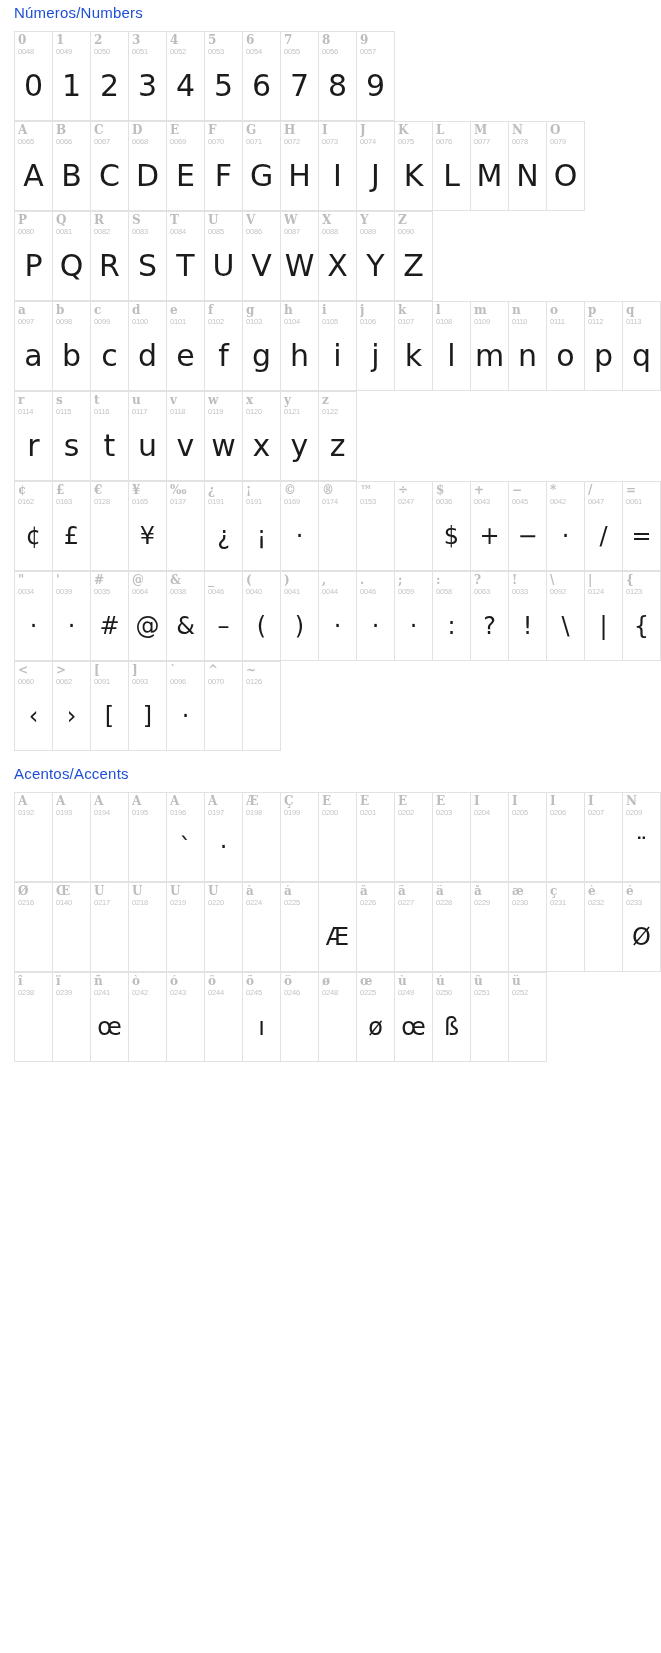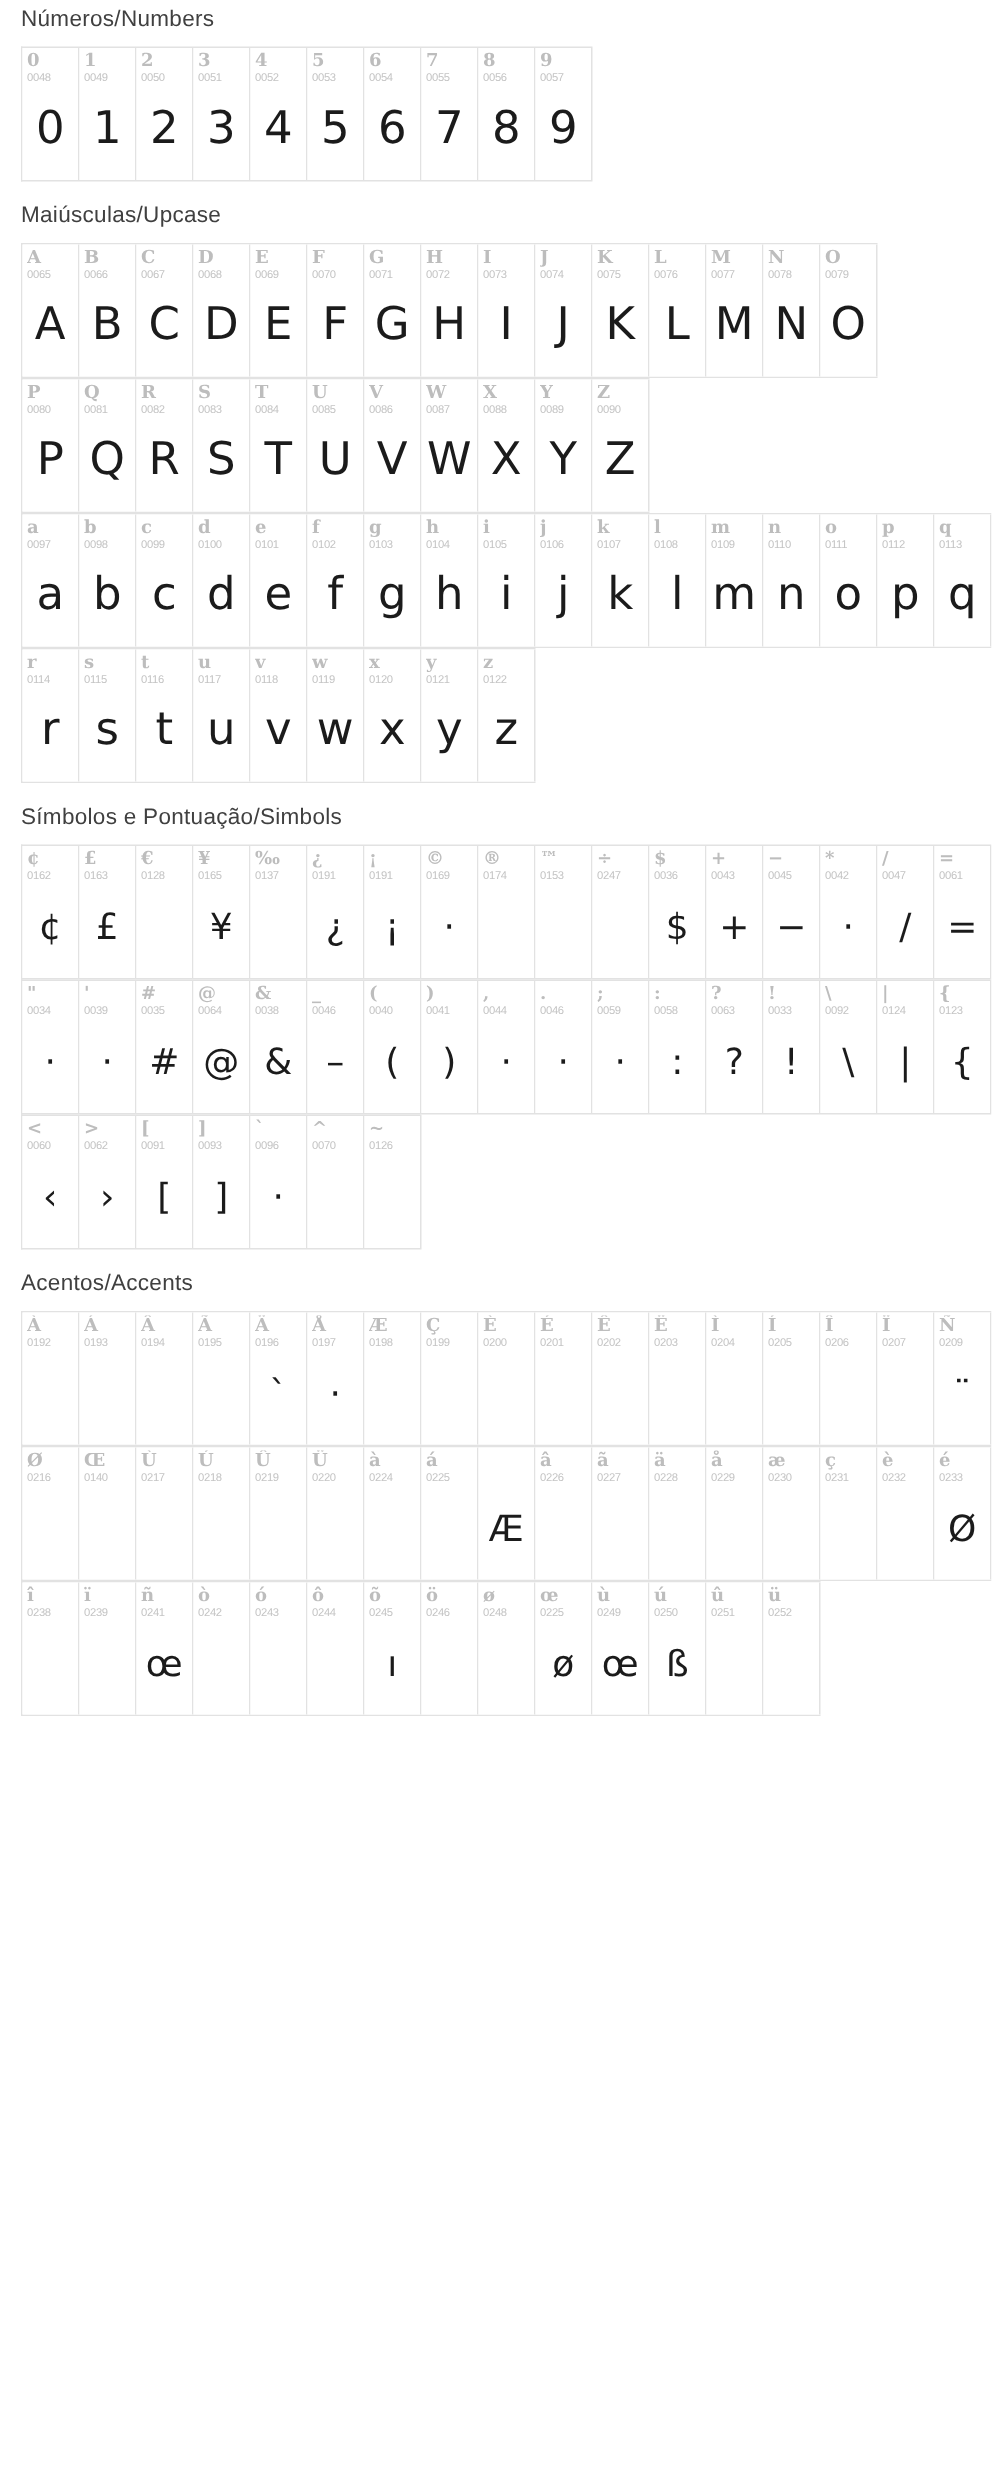--- a/index.html
+++ b/index.html
@@ -12,21 +12,21 @@
   body {
     font-family: "Liberation Sans", sans-serif;
     color: #333;
   }
   .page {
     width: 661px;
     padding: 0 0 16px 0;
   }
   .section-title {
     font-size: 15px;
-    color: #404040;
+    color: #1d4ed8;
     font-weight: 400;
     margin: 0;
     padding: 14px 0 10px 14px;
     letter-spacing: 0.2px;
   }
   .first-title { padding-top: 4px; }
   .grid-block {
     margin: 0 0 0 14px;
     display: flex;
     flex-wrap: wrap;
@@ -154,21 +154,20 @@
           </div>
           <div class="glyph-cell">
             <div class="cell-head">
               <div class="cell-char">9</div>
               <div class="cell-code">0057</div>
             </div>
             <div class="cell-body">9</div>
           </div>
         </div>
       </div>
-      <div class="section-title">Maiúsculas/Upcase</div>
       <div class="grid-block">
         <div class="glyph-row">
           <div class="glyph-cell">
             <div class="cell-head">
               <div class="cell-char">A</div>
               <div class="cell-code">0065</div>
             </div>
             <div class="cell-body">A</div>
           </div>
           <div class="glyph-cell">
@@ -531,21 +530,20 @@
           </div>
           <div class="glyph-cell">
             <div class="cell-head">
               <div class="cell-char">z</div>
               <div class="cell-code">0122</div>
             </div>
             <div class="cell-body">z</div>
           </div>
         </div>
       </div>
-      <div class="section-title">Símbolos e Pontuação/Simbols</div>
       <div class="grid-block">
         <div class="glyph-row">
           <div class="glyph-cell">
             <div class="cell-head">
               <div class="cell-char">¢</div>
               <div class="cell-code">0162</div>
             </div>
             <div class="cell-body small">¢</div>
           </div>
           <div class="glyph-cell">

